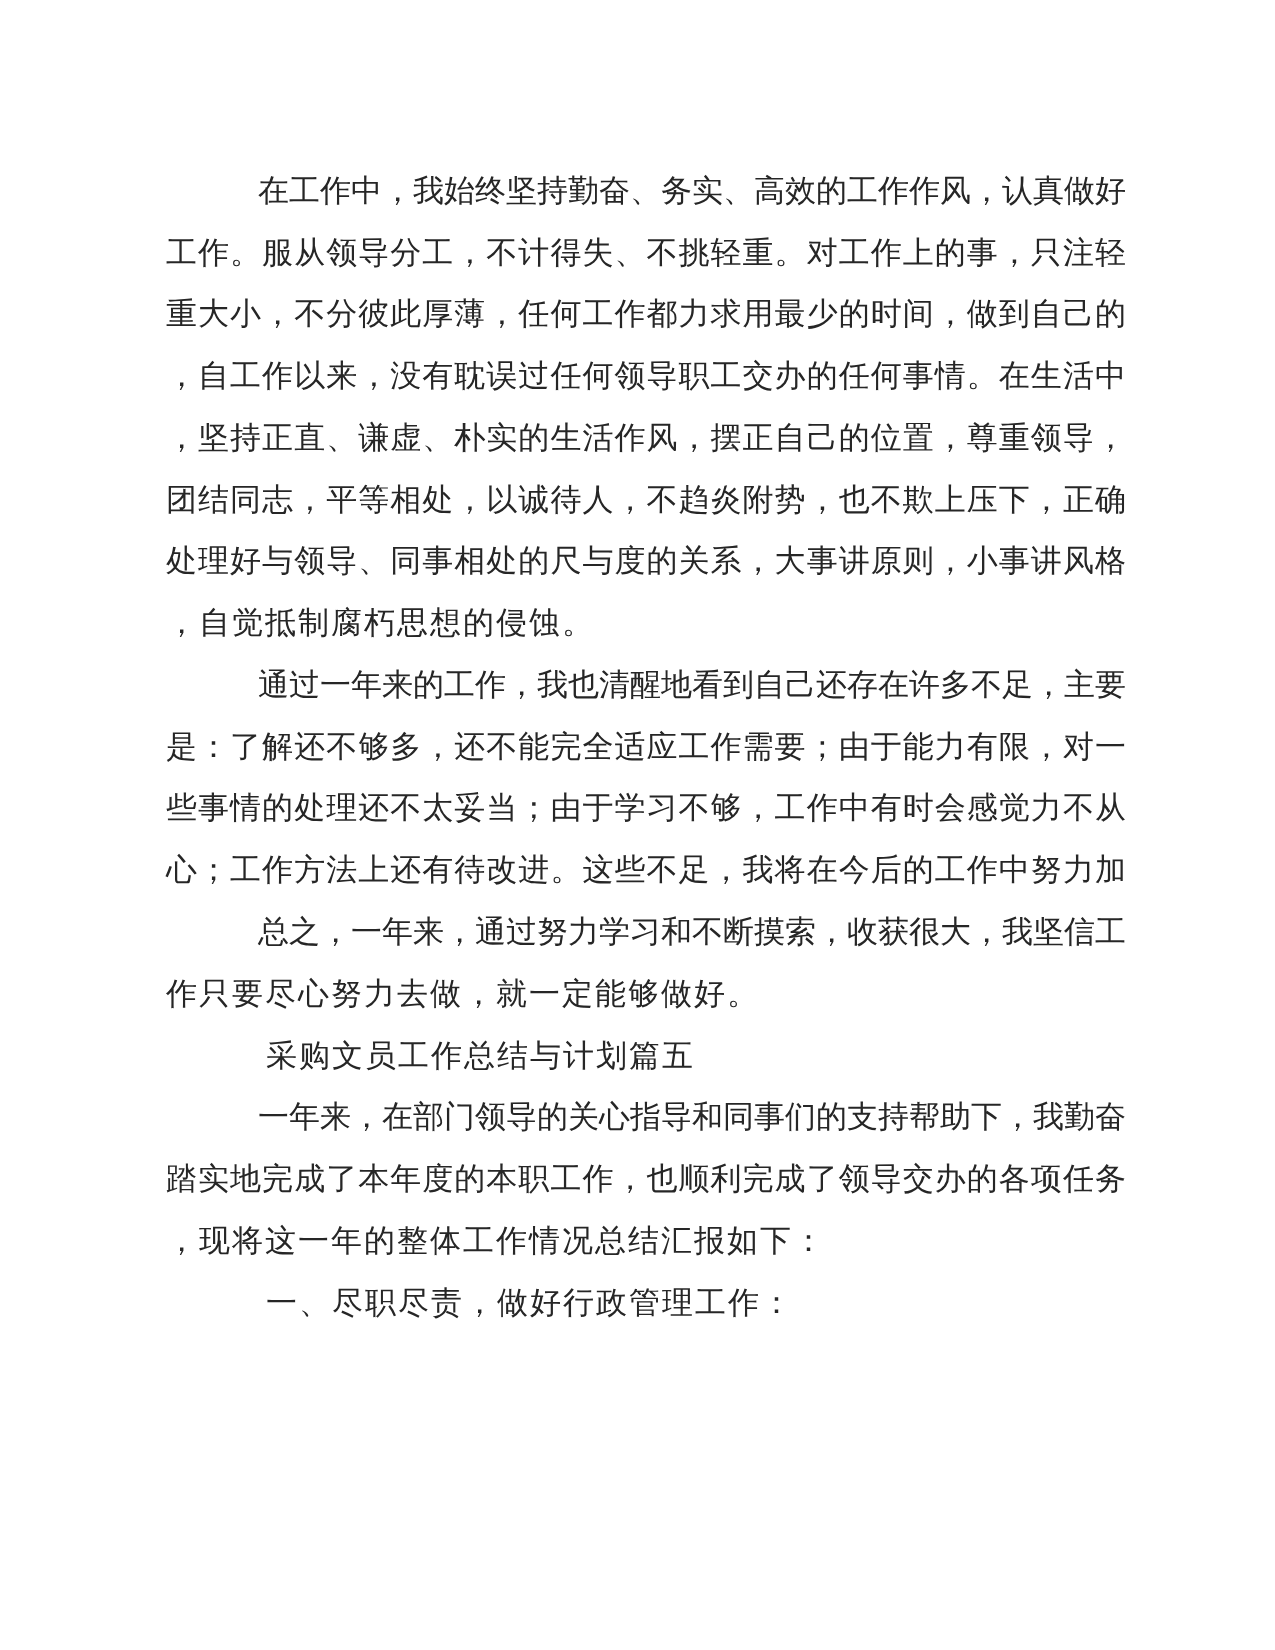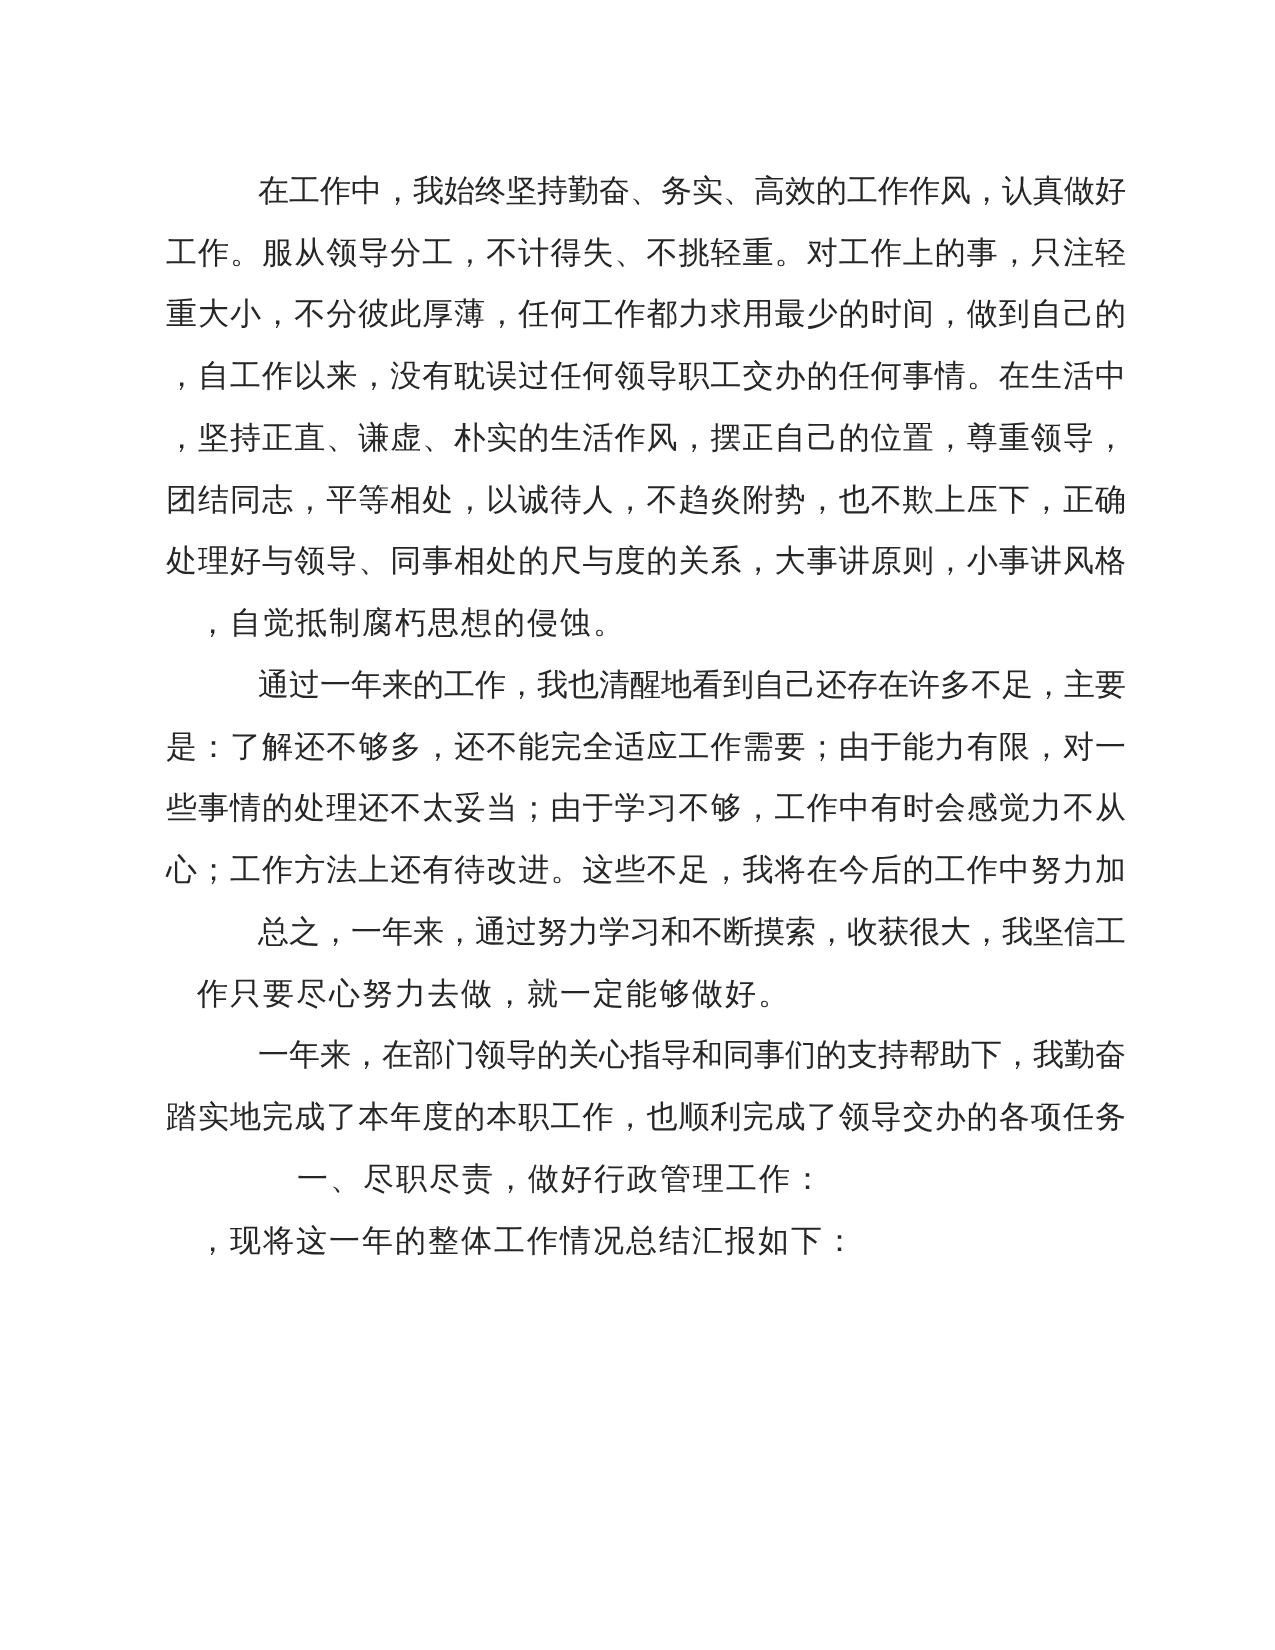--- a/index.html
+++ b/index.html
@@ -35,21 +35,20 @@
   }
   .line.justify .ch {
     flex: 0 0 auto;
     white-space: pre;
   }
   
   .line.plain {
     line-height: 61.75px;
     letter-spacing: 2px;
     white-space: nowrap;
-    margin-left: 31px;
   }
   .line.plain.first {
     padding-left: 100px;
   }
   .indent {
     display: block;
     width: 100px;
     min-width: 56px;
     flex: 0 1 auto;
     height: 1px;
@@ -436,20 +435,21 @@
         <span class="ch">获</span>
         <span class="ch">很</span>
         <span class="ch">大</span>
         <span class="ch">，</span>
         <span class="ch">我</span>
         <span class="ch">坚</span>
         <span class="ch">信</span>
         <span class="ch">工</span>
       </div>
       <div class="line plain">作只要尽心努力去做，就一定能够做好。</div>
+      <div class="line plain first">采购文员工作总结与计划篇五</div>
       <div class="line justify first">
         <span class="indent"></span>
         <span class="ch">一</span>
         <span class="ch">年</span>
         <span class="ch">来</span>
         <span class="ch">，</span>
         <span class="ch">在</span>
         <span class="ch">部</span>
         <span class="ch">门</span>
         <span class="ch">领</span>
@@ -499,16 +499,16 @@
         <span class="ch">领</span>
         <span class="ch">导</span>
         <span class="ch">交</span>
         <span class="ch">办</span>
         <span class="ch">的</span>
         <span class="ch">各</span>
         <span class="ch">项</span>
         <span class="ch">任</span>
         <span class="ch">务</span>
       </div>
+      <div class="line plain">，现将这一年的整体工作情况总结汇报如下：</div>
       <div class="line plain first">一、尽职尽责，做好行政管理工作：</div>
-      <div class="line plain">，现将这一年的整体工作情况总结汇报如下：</div>
     </div>
 </div>
 
 </body></html>

